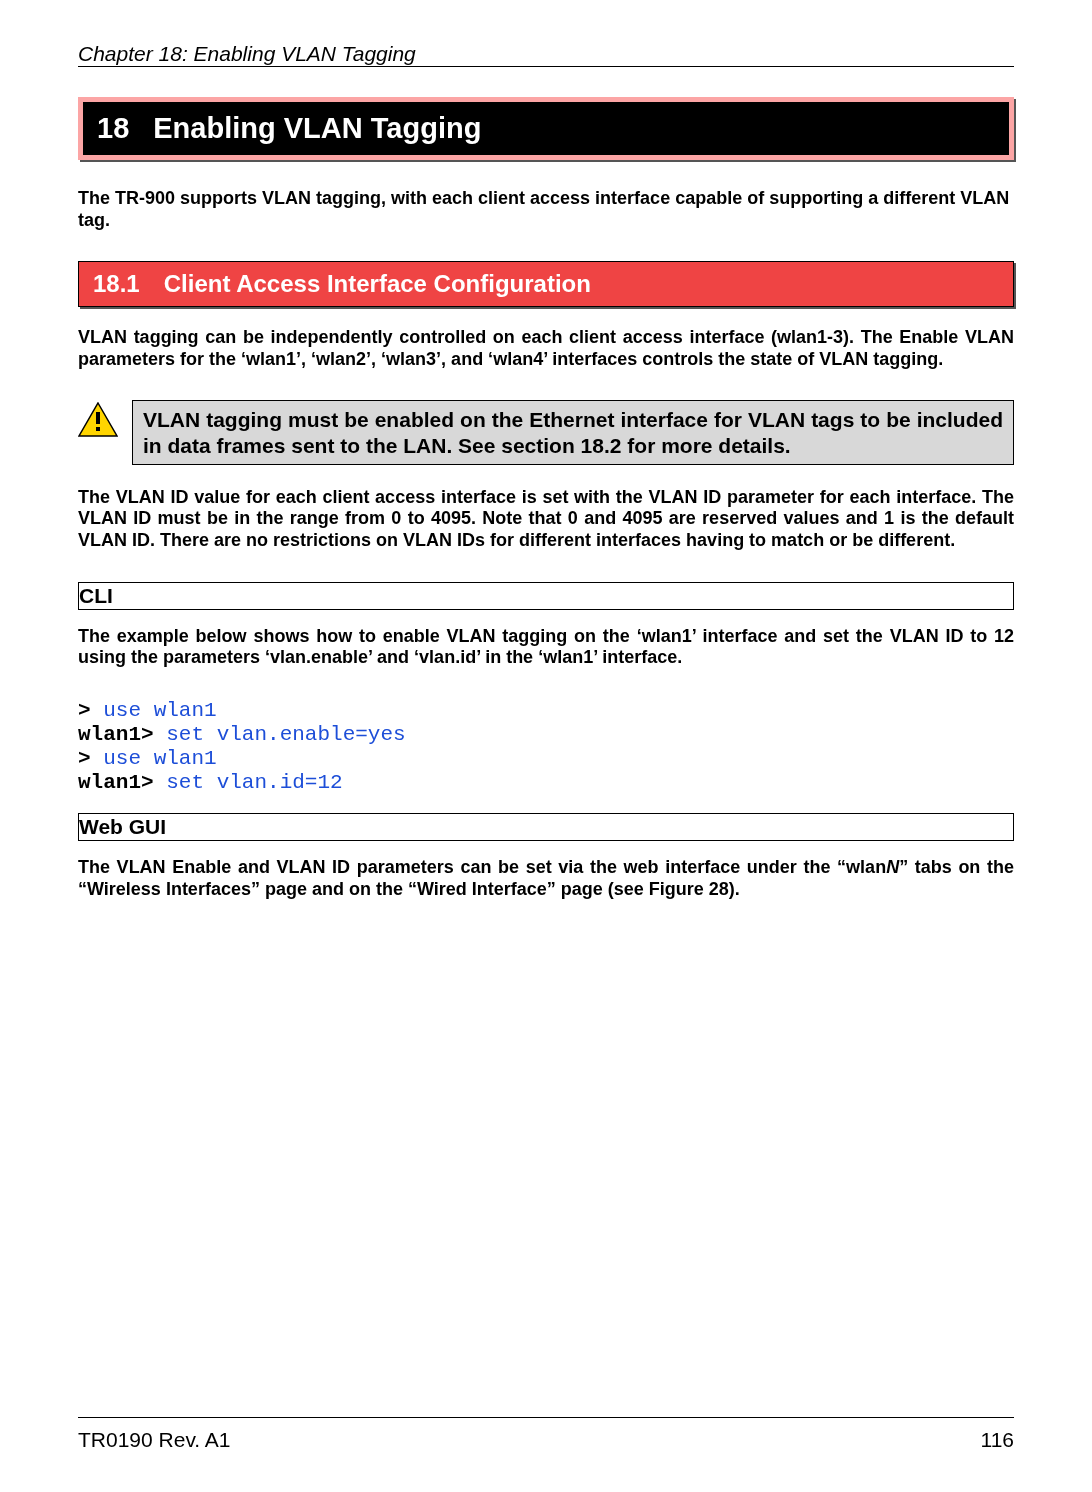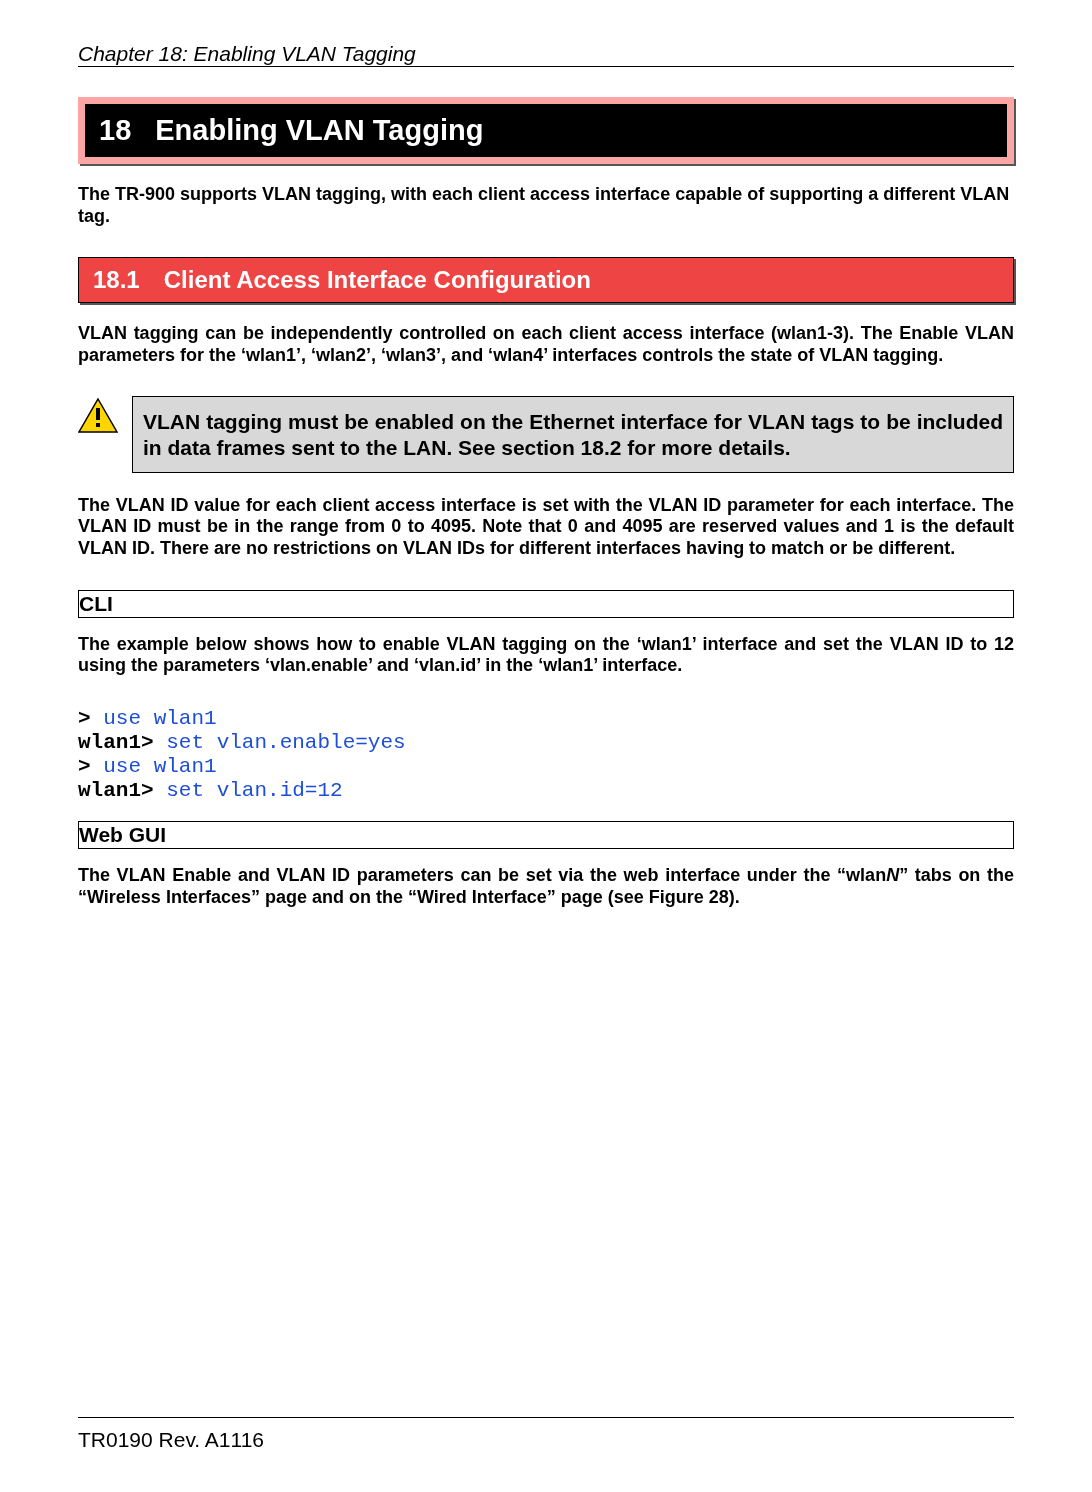--- a/index.html
+++ b/index.html
@@ -22,22 +22,22 @@
     .header-line {
       border-top: 1.5px solid #000;
       margin-bottom: 30px;
     }
     .chapter-heading {
       background: #000;
       color: #fff;
       font-weight: bold;
       font-size: 29px;
       padding: 10px 14px;
-      margin-bottom: 20px;
-      border: 7px solid #fca5a5;
+      margin-bottom: 28px;
+      border: 5px solid #fca5a5;
       box-shadow: 2px 2px 0 #555;
     }
     .chapter-heading .num {
       margin-right: 24px;
     }
     .body-text {
       font-size: 18px;
       line-height: 1.2;
       margin-bottom: 30px;
       font-weight: bold;
@@ -70,21 +70,21 @@
       height: 36px;
       margin-right: 14px;
       flex-shrink: 0;
       margin-top: 2px;
     }
     .note-text {
       background: #d8d8d8;
       border: 1.5px solid #000;
       font-weight: bold;
       font-size: 21px;
-      padding: 12px 10px;
+      padding: 6px 10px;
       text-align: justify;
       flex: 1;
       line-height: 1.2;
     }
     .sub-heading {
       border: 1.5px solid #000;
       font-weight: bold;
       font-size: 21px;
       text-align: left;
       padding: 1px 0;
@@ -110,21 +110,21 @@
       bottom: 40px;
       left: 78px;
       right: 78px;
     }
     .footer-line {
       border-top: 1.5px solid #000;
       margin-bottom: 10px;
     }
     .footer-row {
       display: flex;
-      justify-content: flex-start;
+      justify-content: space-between;
       font-size: 21px;
     }
   </style>
 </head>
 <body>
 
 <div class="header-italic">Chapter 18: Enabling VLAN Tagging</div>
 <div class="header-line"></div>
 
 <div class="chapter-heading">

